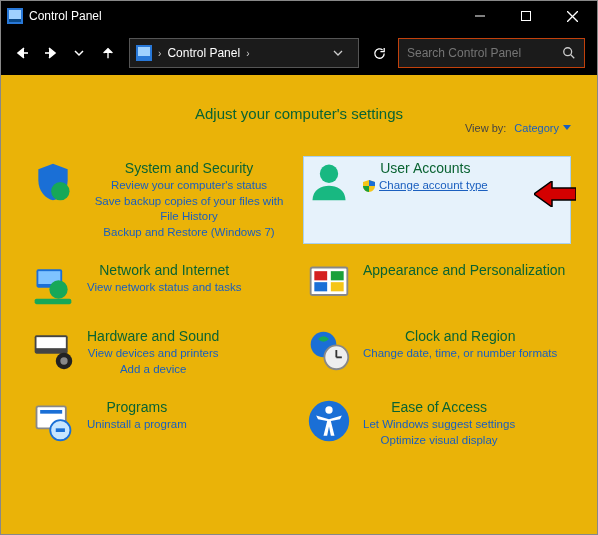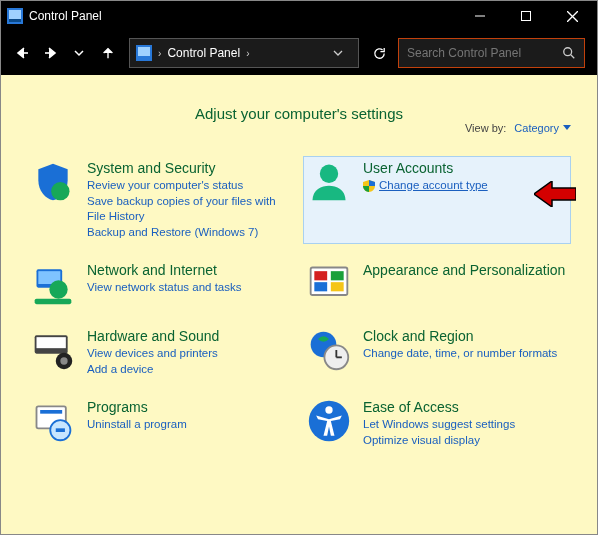--- a/index.html
+++ b/index.html
@@ -1,17 +1,17 @@
 <!DOCTYPE html>
 <html><head>
 <meta charset="utf-8">
 <style>
   * { margin:0; padding:0; box-sizing:border-box; font-family:"Segoe UI",Arial,sans-serif; }
   html,body{width:598px;height:535px;overflow:hidden;}
-  .window{width:598px;height:535px;background:#fef9c3;border:1px solid #888;display:flex;flex-direction:column;}
+  .window{width:598px;height:535px;background:#eab308;border:1px solid #888;display:flex;flex-direction:column;}
   .titlebar{height:30px;background:#000;color:#fff;display:flex;align-items:center;padding:0 2px 0 6px;font-size:12px;}
   .titlebar .appicon{width:16px;height:16px;margin-right:6px;}
   .titlebar .spacer{flex:1;}
   .winbtn{width:46px;height:30px;display:flex;align-items:center;justify-content:center;}
   .winbtn svg{stroke:#fff;fill:none;}
   .navbar{height:44px;background:#000;display:flex;align-items:center;padding:0 8px;gap:2px;}
   .navbtn{width:34px;height:34px;display:flex;align-items:center;justify-content:center;}
   .navbtn svg{stroke:#fff;fill:#fff;}
   .addrbar{flex:0 0 auto;height:30px;background:#1b1b1b;border:1px solid #555;display:flex;align-items:center;padding:0 6px;margin:0 6px;width:230px;}
   .addrbar .cp-mini{width:16px;height:16px;margin-right:6px;}
@@ -24,21 +24,21 @@
   .searchbox{flex:1;height:30px;background:#1b1b1b;border:1px solid #c2410c;display:flex;align-items:center;padding:0 8px;margin-left:4px;margin-right:4px;}
   .searchbox input{flex:1;background:transparent;border:none;outline:none;color:#ccc;font-size:12px;}
   .searchbox .sicon{width:14px;height:14px;}
   .content{flex:1;padding:30px 26px 10px 26px;overflow:auto;}
   .toprow{display:flex;align-items:center;margin-bottom:22px;flex-direction:column;}
   .heading{color:#0a6332;font-size:15px;}
   .viewby{margin-left:auto;font-size:11px;color:#444;display:flex;align-items:center;gap:8px;}
   .viewby .catlink{color:#1a5fbf;display:flex;align-items:center;gap:4px;cursor:default;}
   .viewby .catlink svg{fill:#1a5fbf;}
   .grid{display:grid;grid-template-columns:1fr 1fr;column-gap:8px;row-gap:14px;}
-  .cat{display:flex;gap:12px;align-items:flex-start;padding:4px;}
+  .cat{display:flex;gap:12px;align-items:flex-start;padding:4px;text-align:center;}
   .cat.highlight{background:#e6f2fb;border:1px solid #a9d1f0;padding:3px;}
   .cat .icon{width:44px;height:44px;flex:0 0 44px;}
   .cat .texts .title{color:#0a6332;font-size:14px;margin-bottom:2px;}
   .cat .texts .link{color:#1a5fbf;font-size:11.5px;line-height:1.35;cursor:default;}
   .cat .texts .link.shielded{display:flex;align-items:center;gap:4px;text-decoration:underline;}
   .shield{width:12px;height:12px;}
   .arrow-callout{position:absolute;width:42px;height:26px;pointer-events:none;}
   .rel{position:relative;}
 </style>
 </head>

